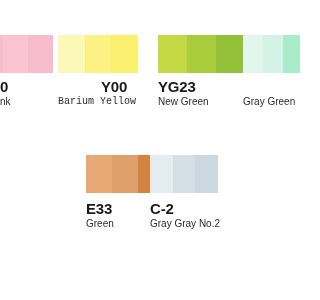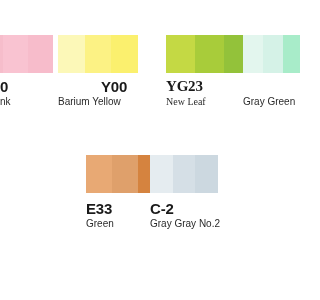--- a/index.html
+++ b/index.html
@@ -69,30 +69,30 @@
       <div class="code" style="left: 0px; top: 79px;">0</div>
       <div class="desc" style="left: 0px; top: 97px;">nk</div>
     </div>
     <div class="swatch-cell" style="left: 0px; top: 0px; width: 300px; height: 300px; pointer-events: none;">
       <div class="swatch-box" style="left: 58px; top: 35px; width: 80px; height: 38px; pointer-events: auto;">
         <div class="band" style="background: rgb(252, 248, 184);"></div>
         <div class="band" style="background: rgb(252, 242, 132);"></div>
         <div class="band" style="background: rgb(251, 240, 110);"></div>
       </div>
       <div class="code" style="left: 58px; top: 79px; margin-left: 43px;">Y00</div>
-      <div class="desc" style="left: 58px; top: 97px;">Barium Yellow</div>
+      <div class="desc" style="left: 58px; top: 97px; font-family: Liberation Mono, monospace;">Barium Yellow</div>
     </div>
-    <div class="swatch-cell" style="left: 16px; top: 0px; width: 300px; height: 228px; pointer-events: none; font-family: Liberation Serif, serif;">
+    <div class="swatch-cell" style="left: 8px; top: 0px; width: 300px; height: 228px; pointer-events: none;">
       <div class="swatch-box" style="left: 150px; top: 35px; width: 87px; height: 38px; pointer-events: auto;">
         <div class="band" style="background: rgb(196, 217, 68);"></div>
         <div class="band" style="background: rgb(168, 204, 58);"></div>
         <div class="band" style="background: rgb(147, 194, 58);"></div>
       </div>
       <div class="code" style="left: 150px; top: 79px;">YG23</div>
-      <div class="desc" style="left: 150px; top: 97px;">New Leaf</div>
+      <div class="desc" style="left: 150px; top: 97px;">New Green</div>
     </div>
     <div class="swatch-cell" style="left: 0px; top: 0px; width: 300px; height: 300px; pointer-events: none;">
       <div class="swatch-box" style="left: 243px; top: 35px; width: 60px; height: 38px; pointer-events: auto;">
         <div class="band" style="background: rgb(227, 246, 238);"></div>
         <div class="band" style="background: rgb(213, 242, 231);"></div>
         <div class="band" style="background: rgb(168, 236, 201);"></div>
       </div>
       <div class="desc" style="left: 243px; top: 97px;">Gray Green</div>
     </div>
     <div class="swatch-cell" style="left: 0px; top: 0px; width: 300px; height: 220px; pointer-events: none; margin-left: 28px;">

